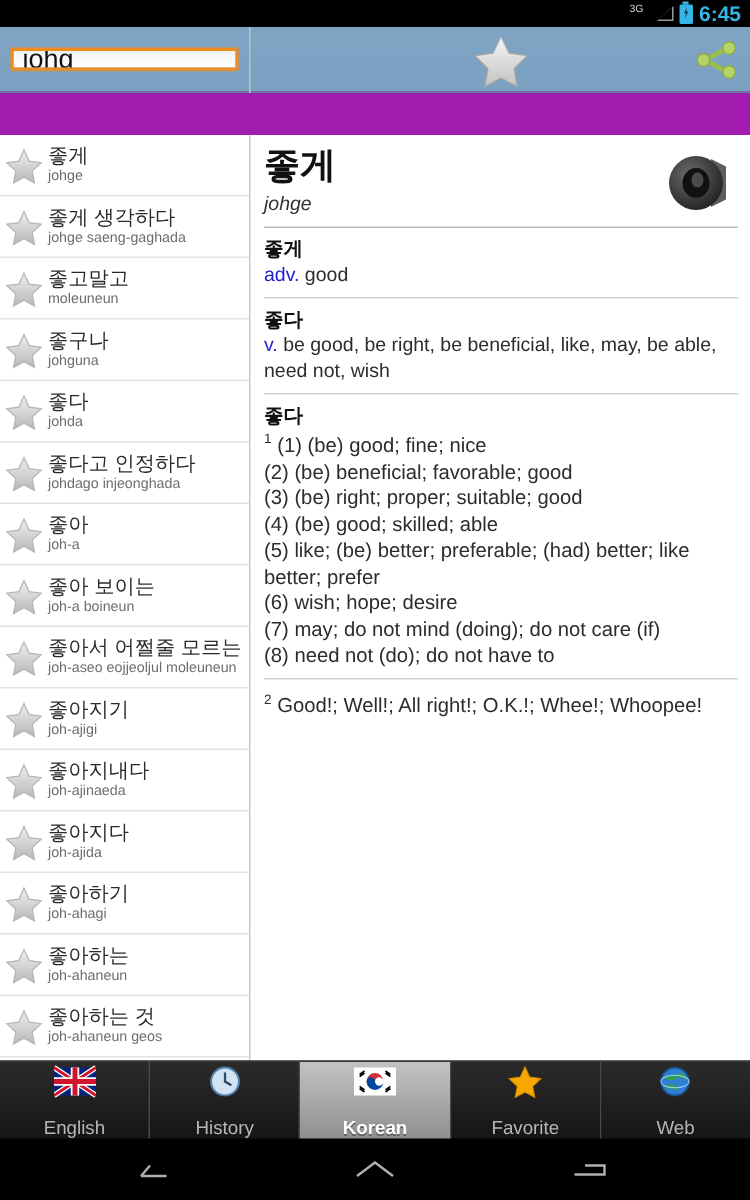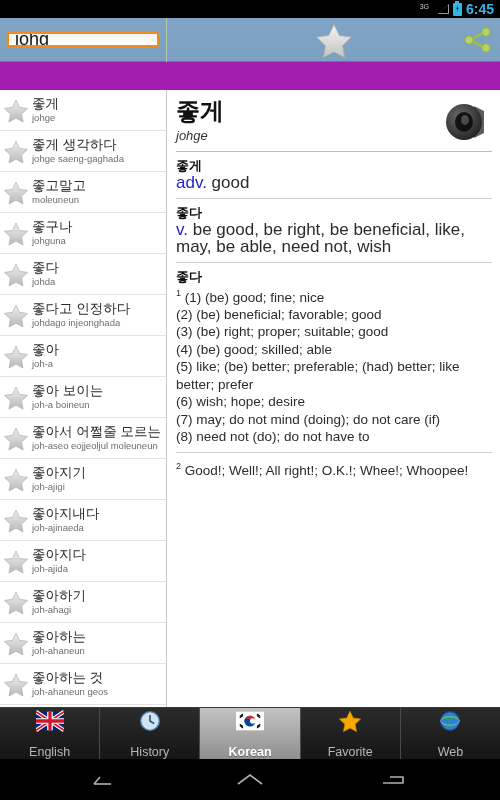--- a/index.html
+++ b/index.html
@@ -111,21 +111,21 @@
   .hw-row { display:flex; align-items:flex-start; }
   .hw-col { flex:1; min-width:0; }
   .hw-ko { font-size:24px; font-weight:bold; color:#111; line-height:30px; }
   .hw-rom { font-size:13px; font-style:italic; color:#333; line-height:18px; margin-top:1px; }
   .spk { flex:0 0 48px; width:48px; height:44px; margin-top:4px; }
 
   .sep { height:1px; background:#bdbdbd; margin:6px 0 5px 0; }
   .sep.thin { background:#cfcfcf; }
 
   .sense-ko { font-size:13px; font-weight:bold; color:#111; line-height:17px; }
-  .sense-line { font-size:17px; color:#2c2c2c; line-height:17.5px; }
+  .sense-line { font-size:13px; color:#2c2c2c; line-height:17.5px; }
   .pos { color:#2222cc; }
   .numlist { font-size:13.5px; color:#2c2c2c; line-height:17.5px; }
   .numlist .lead sup { font-size:9px; vertical-align:super; }
   .tail { font-size:13.5px; color:#2c2c2c; line-height:17.5px; margin-top:4px; }
   .tail sup { font-size:9px; vertical-align:super; }
 
   
   .tabbar {
     position:absolute; top:707px; left:0; width:500px; height:52px;
     display:flex; background:#111;

